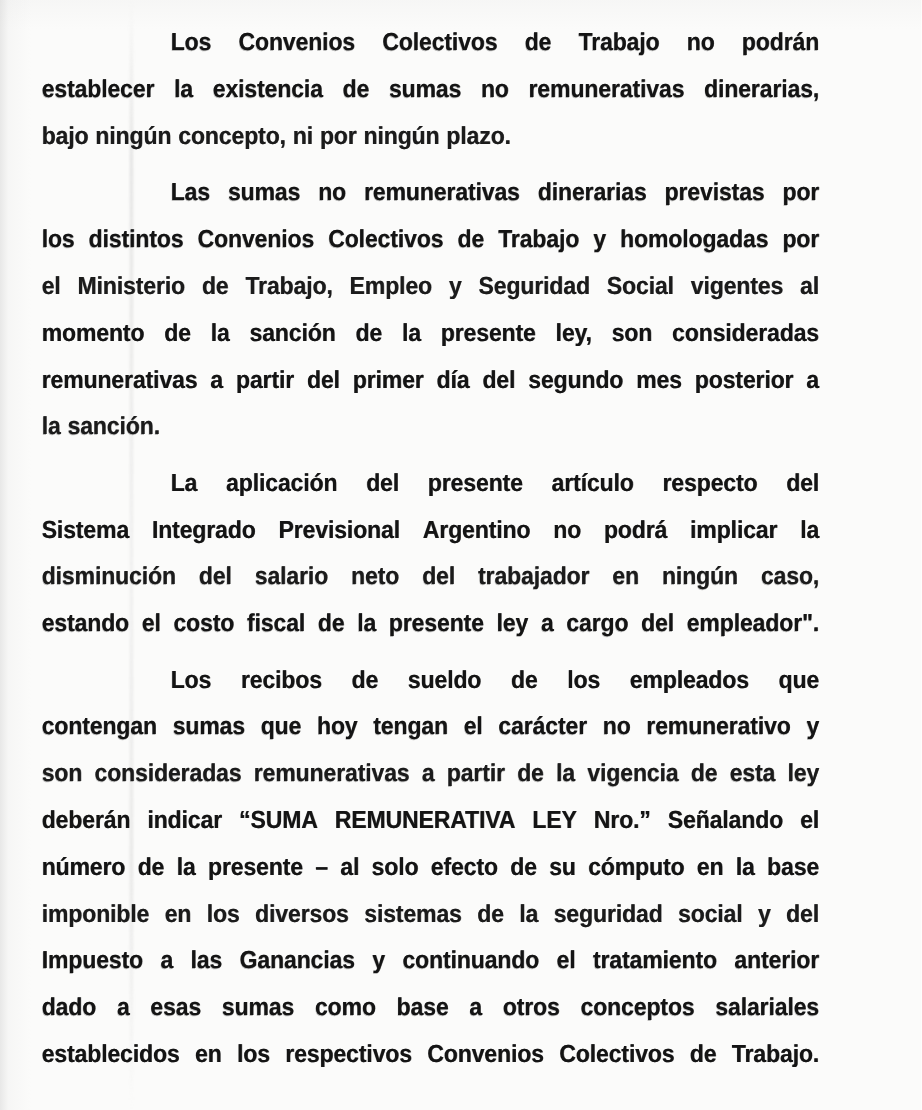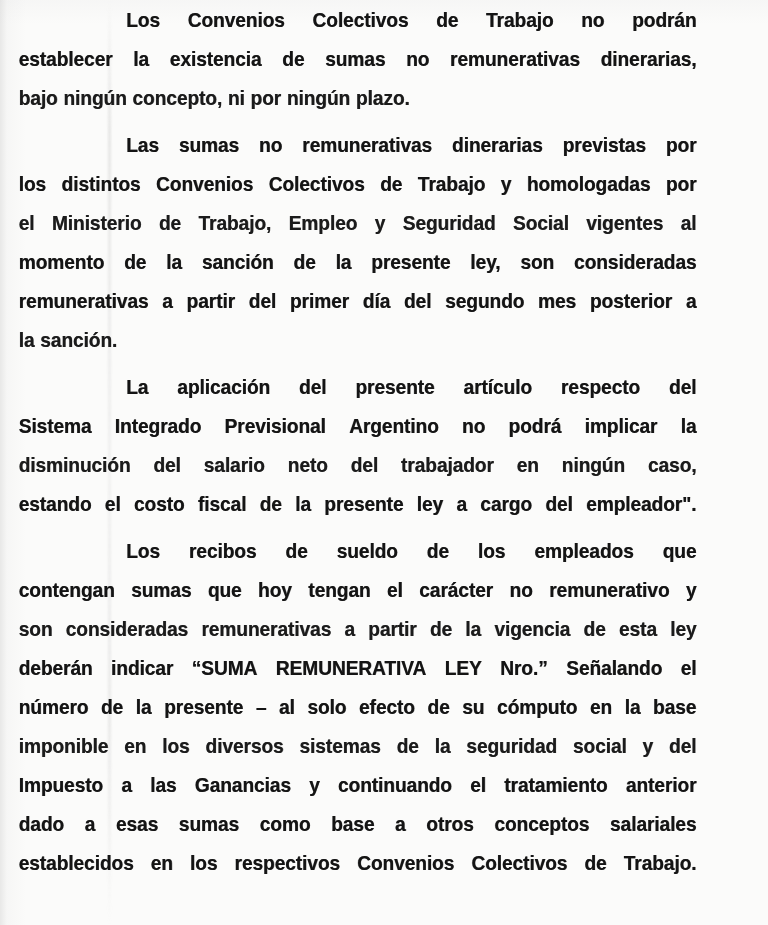--- a/index.html
+++ b/index.html
@@ -48,21 +48,21 @@
       rgba(200,200,200,0.34) 78%,
       rgba(205,205,205,0.0) 100%);
     filter: blur(1.1px);
     pointer-events: none;
     z-index: 2;
   }
 
   .body-text {
     position: relative;
     z-index: 4;
-    padding: 0;
+    padding: 16px;
   }
 
   .para {
     margin: 0;
   }
   .para + .para { margin-top: 8px; }
 
   
   .line {
     display: flex;

